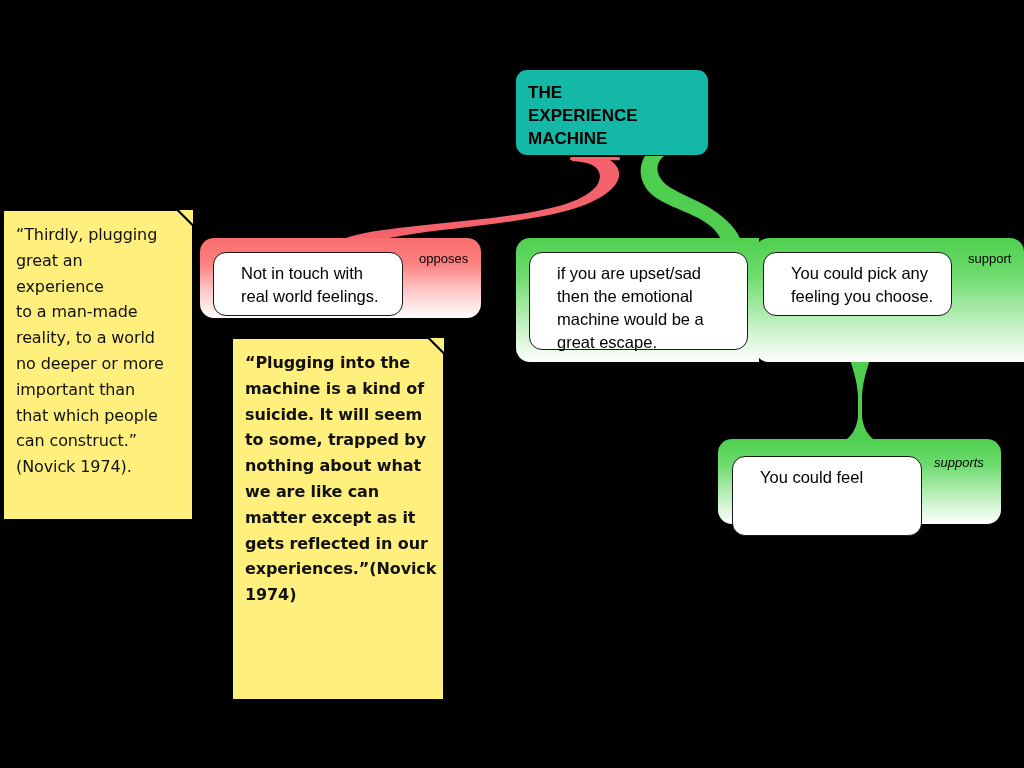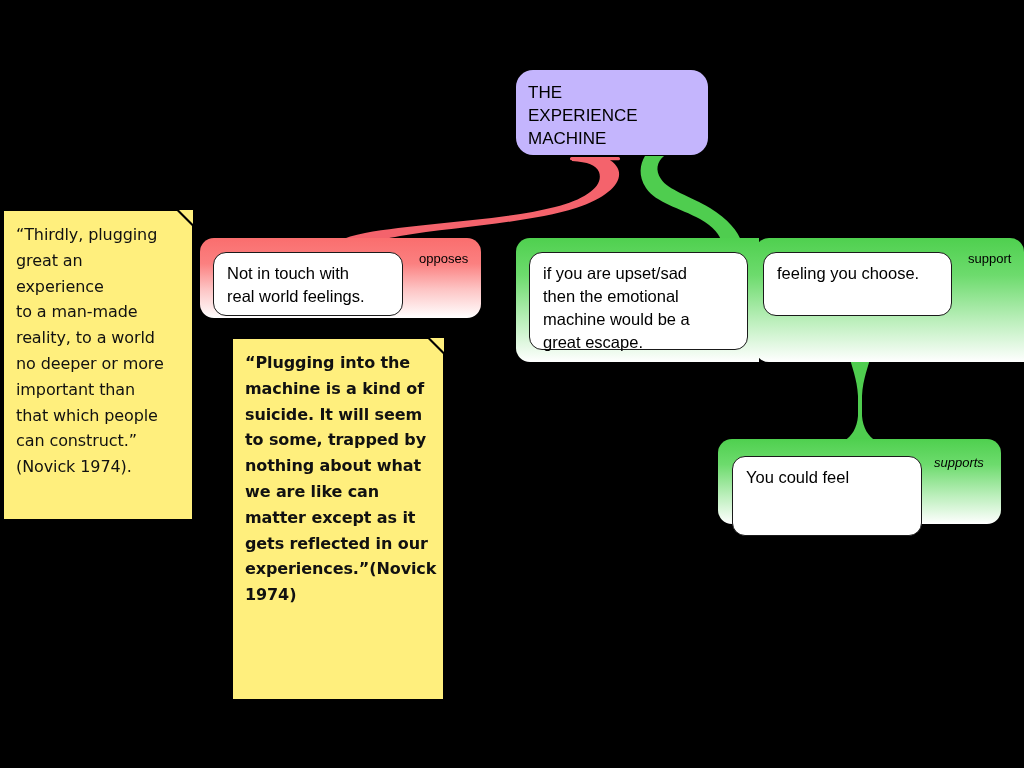--- a/index.html
+++ b/index.html
@@ -30,24 +30,25 @@
     pointer-events: none;
   }
 
   
   .root-node {
     position: absolute;
     left: 516px;
     top: 70px;
     width: 192px;
     height: 85px;
-    background: #c4b5fd;
-    border-radius: 17px;
+    background: #14b8a6;
+    border-radius: 11px;
     box-sizing: border-box;
     padding: 11px 0 0 12px;
+    font-weight: bold;
   }
   .root-node .line {
     font-family: "Liberation Sans", sans-serif;
     font-size: 17px;
     line-height: 23px;
     color: #000000;
     white-space: nowrap;
   }
 
   
@@ -75,21 +76,21 @@
   .r-bl { border-bottom-left-radius: 14px; }
   .r-br { border-bottom-right-radius: 14px; }
 
   
   .idea-box {
     position: absolute;
     background: #ffffff;
     border: 1.5px solid #1a1a1a;
     border-radius: 13px;
     box-sizing: border-box;
-    padding: 9px 12px 8px 13px;
+    padding: 9px 12px 8px 27px;
   }
   .idea-box .line {
     font-family: "Liberation Sans", sans-serif;
     font-size: 16.5px;
     line-height: 23px;
     color: #000000;
     white-space: nowrap;
   }
 
   
@@ -190,20 +191,21 @@
     <div class="line">if you are upset/sad</div>
     <div class="line">then the emotional</div>
     <div class="line">machine would be a</div>
     <div class="line">great escape.</div>
   </div>
 
   <div class="panel green r-tl r-tr r-bl" style="left:755px; top:238px; width:269px; height:124px;">
   </div>
   <div class="panel-label" style="left:968px; top:251px;">support</div>
   <div class="idea-box" style="left:763px; top:252px; width:189px; height:64px;">
+    <div class="line">You could pick any</div>
     <div class="line">feeling you choose.</div>
   </div>
 
   <div class="panel green r-tl r-tr r-bl r-br" style="left:718px; top:439px; width:283px; height:85px;">
   </div>
   <div class="panel-label" style="left:934px; top:455px;font-style:italic;">supports</div>
   <div class="idea-box" style="left:732px; top:456px; width:190px; height:80px;">
     <div class="line">You could feel</div>
   </div>
 

